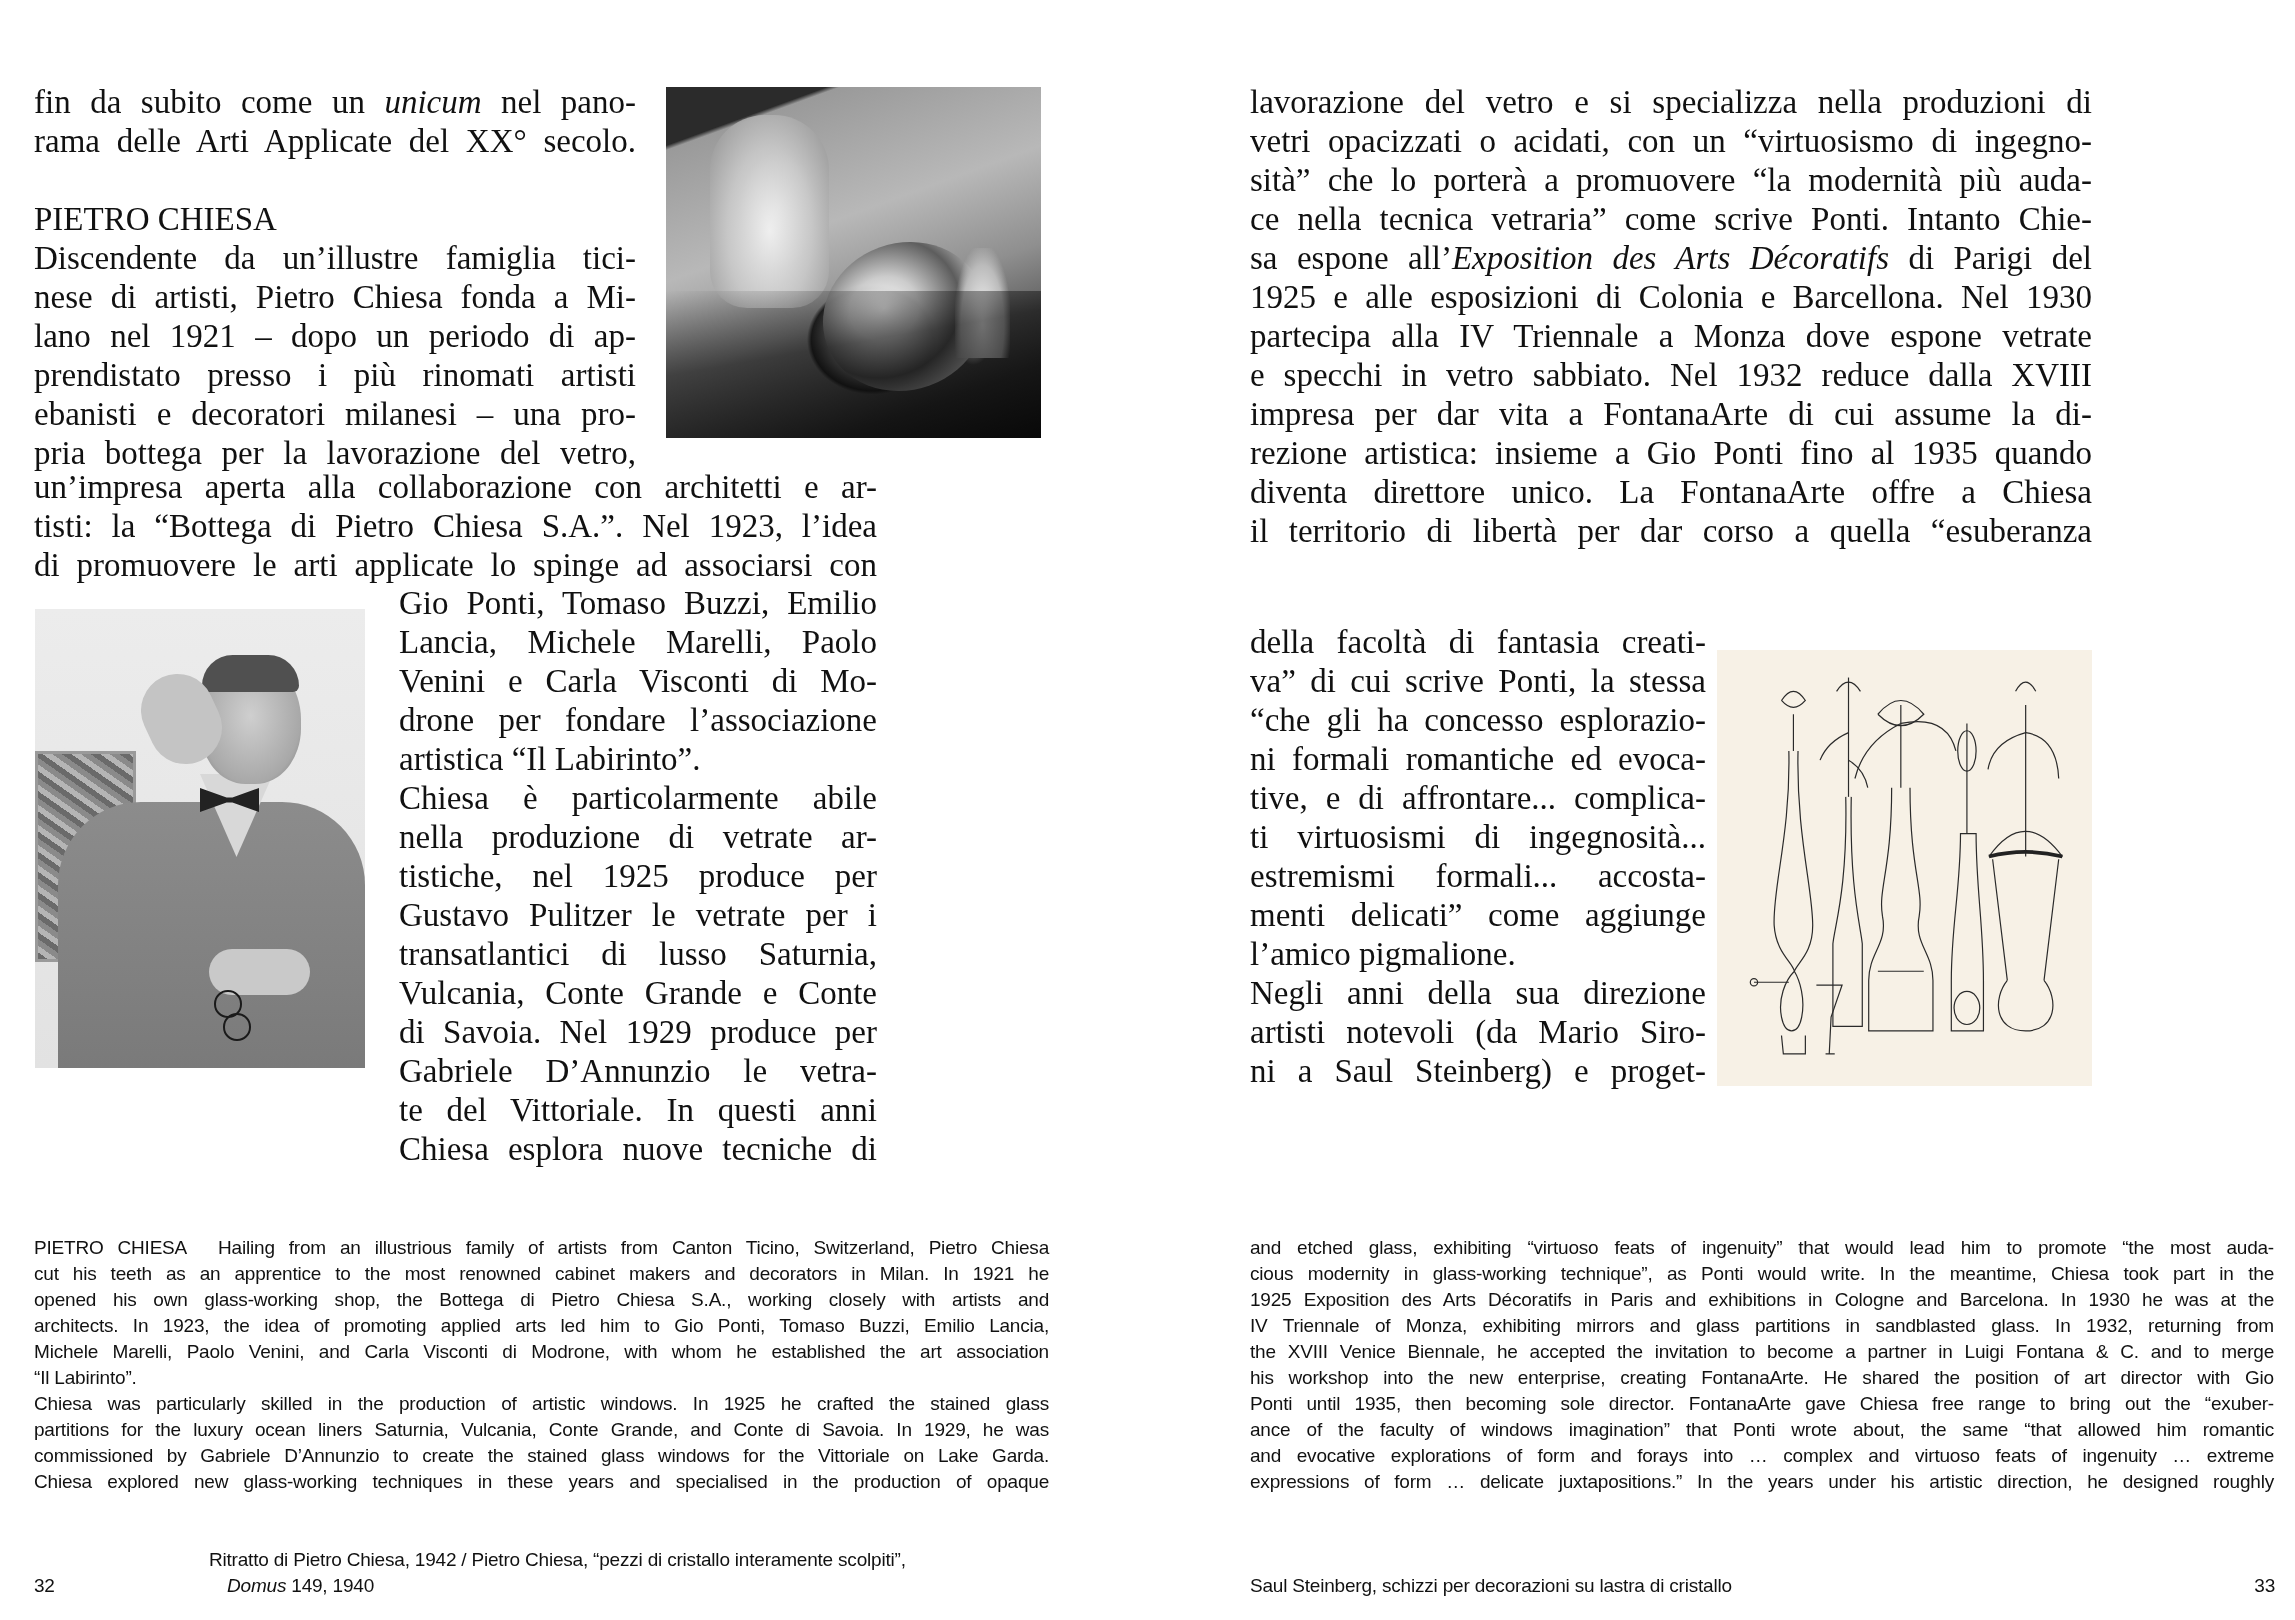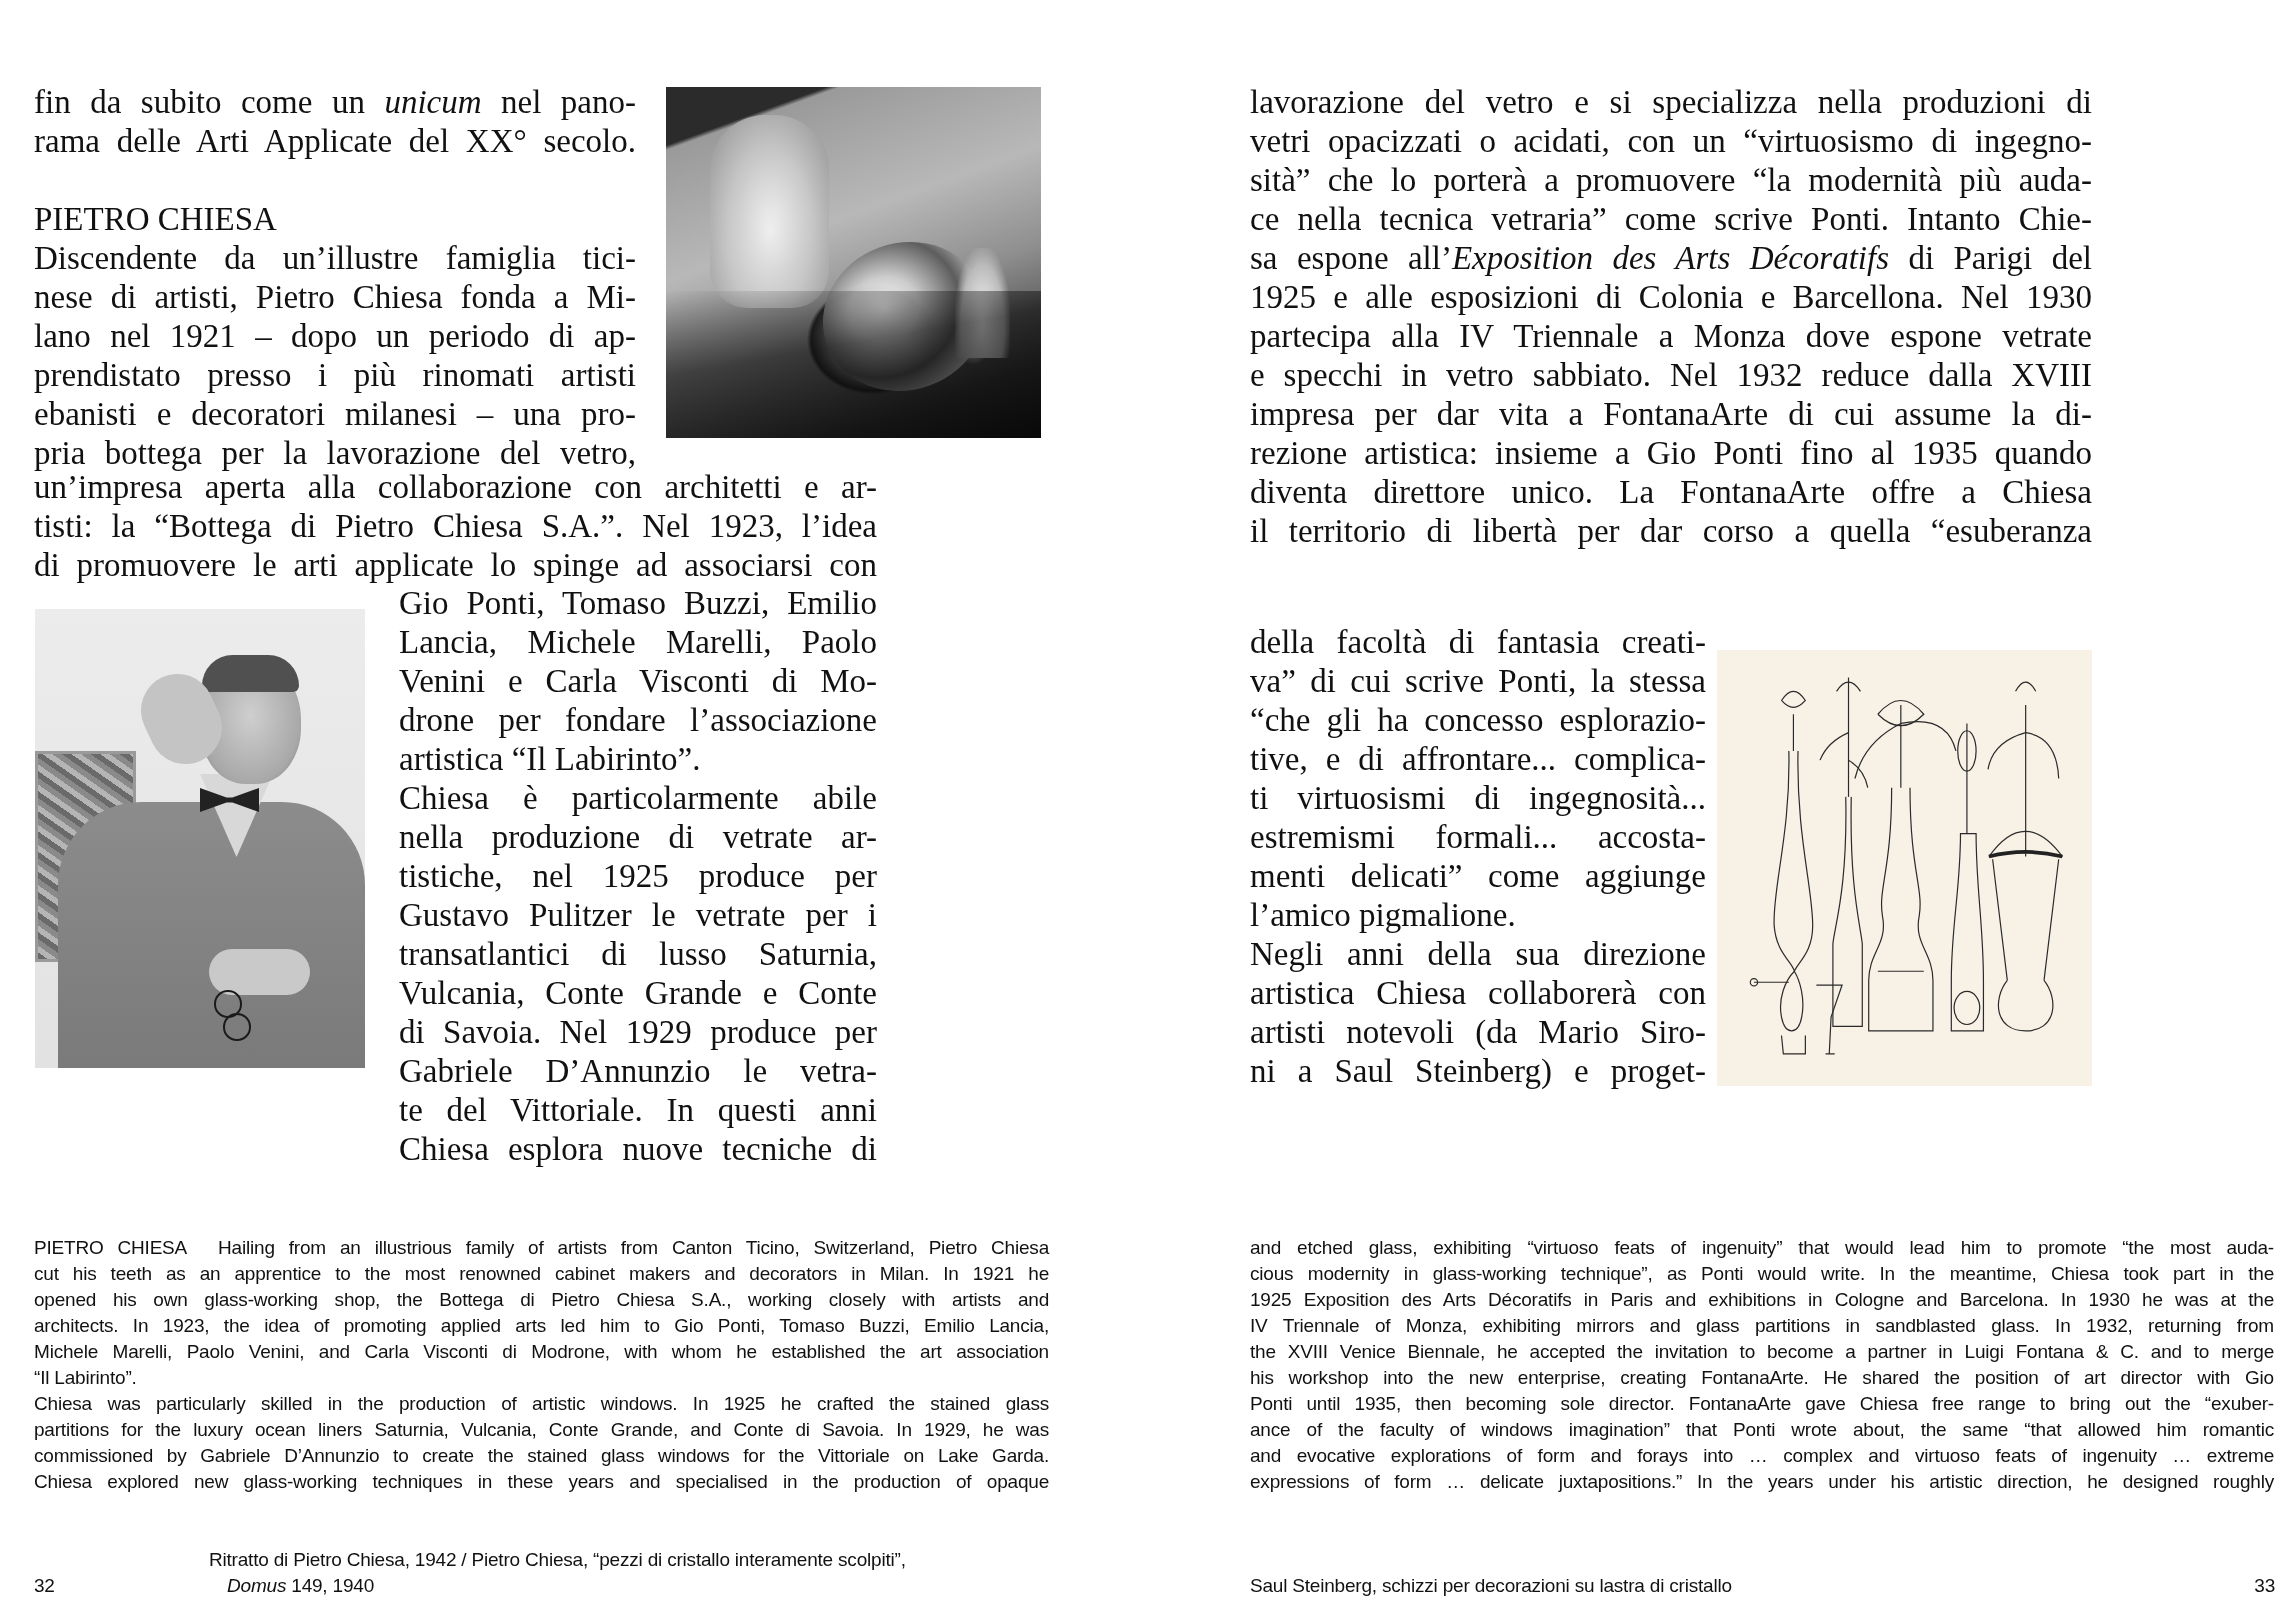--- a/index.html
+++ b/index.html
@@ -235,27 +235,27 @@
     <span class="ln">impresa per dar vita a FontanaArte di cui assume la di-</span>
     <span class="ln">rezione artistica: insieme a Gio Ponti fino al 1935 quando</span>
     <span class="ln">diventa direttore unico. La FontanaArte offre a Chiesa</span>
     <span class="ln">il territorio di libertà per dar corso a quella “esuberanza</span>
   </div>
 
   <div class="it-block" style="left:1250px; top:623px; width:456px;">
     <span class="ln">della facoltà di fantasia creati-</span>
     <span class="ln">va” di cui scrive Ponti, la stessa</span>
     <span class="ln">“che gli ha concesso esplorazio-</span>
+    <span class="ln">ni formali romantiche ed evoca-</span>
     <span class="ln">tive, e di affrontare... complica-</span>
     <span class="ln">ti virtuosismi di ingegnosità...</span>
     <span class="ln">estremismi formali... accosta-</span>
     <span class="ln">menti delicati” come aggiunge</span>
     <span class="ln last">l’amico pigmalione.</span>
     <span class="ln">Negli anni della sua direzione</span>
-    <span class="ln">artistica Chiesa collaborerà con</span>
     <span class="ln">artisti notevoli (da Mario Siro-</span>
     <span class="ln">ni a Saul Steinberg) e proget-</span>
   </div>
 
   <div class="figure" id="fig-sketch">
     <svg viewBox="0 0 408 475">
       <g fill="none" stroke="#2a2a2a" stroke-width="1.3">
 
         <path d="M78 110 C 80 200, 60 260, 62 300 C 64 330, 82 340, 84 350 C 74 360, 66 380, 70 400 C 74 420, 88 420, 92 400 C 96 380, 90 360, 84 350 C 88 340, 104 330, 104 300 C 104 260, 86 200, 88 110"></path>
         <path d="M70 420 L 72 440 L 96 440 L 96 420"></path>

